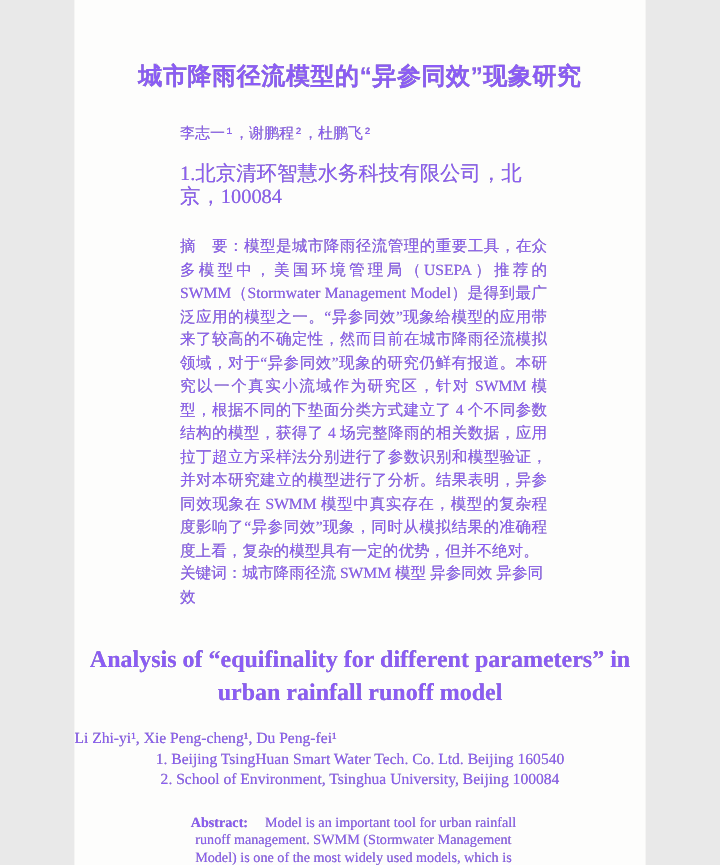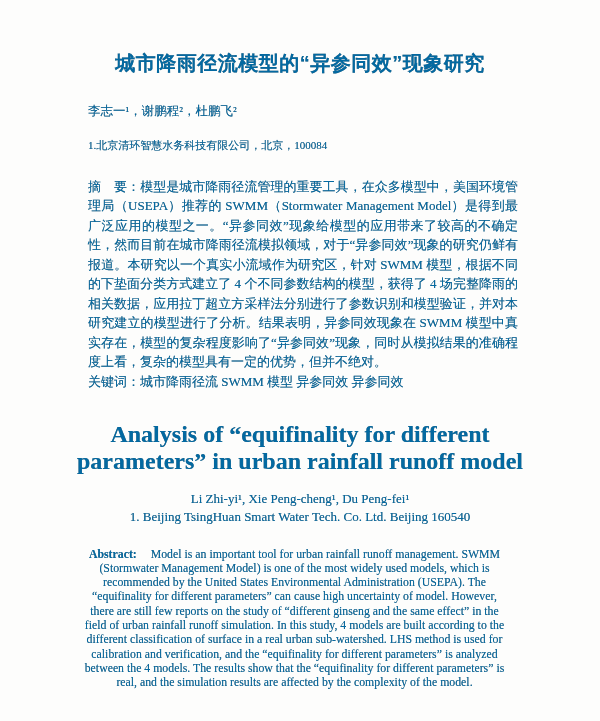--- a/index.html
+++ b/index.html
@@ -1,43 +1,43 @@
 <!DOCTYPE html>
 <html><head>
 <meta charset="utf-8">
 <style>
   html,body{margin:0;padding:0;background:#e9e9e9;}
   .page{
     position:relative;
-    width:600px;height:721px;
+    width:476px;height:721px;
     margin:0 auto;
     background:#fdfdfc;
     overflow:hidden;
-    color:#0369a1;
+    color:#8b5cf6;
     text-shadow:0 0 .5px rgba(0,0,0,.45);
   }
   
   .cn-title{
     margin:0;
     padding-top:50px;
     text-align:center;
     font-family:"Liberation Sans", sans-serif;
     font-weight:bold;
     font-size:20px;
     letter-spacing:.5px;
   }
   .cn-authors{
     margin:26px 82px 16px 88px;
-    font-family:Liberation Serif, serif;
+    font-family:Liberation Mono, monospace;
     font-size:12.5px;
   }
   .cn-affils{
     margin:7px 82px 0 88px;
     font-family:"Liberation Serif", serif;
-    font-size:11px;
+    font-size:17px;
     line-height:18.5px;
   }
   .cn-abstract{
     margin:22px 82px 0 88px;
     font-family:"Liberation Serif", serif;
     font-size:13px;
     line-height:19.5px;
     text-align:justify;
     text-justify:inter-ideograph;
   }
@@ -49,26 +49,26 @@
     line-height:19.5px;
   }
   .cn-keywords .label{font-weight:normal;}
   
   .en-title{
     margin:30px auto 0;
     width:470px;
     text-align:center;
     font-family:"Liberation Serif", serif;
     font-weight:bold;
-    font-size:24px;
+    font-size:20px;
     line-height:27px;
   }
   .en-authors{
     margin:16px 0 0;
-    text-align:center;
+    text-align:left;
     font-family:"Liberation Serif", serif;
     font-size:13px;
   }
   .en-affils{
     margin:2px 0 0;
     text-align:center;
     font-family:"Liberation Serif", serif;
     font-size:13px;
     line-height:15.5px;
   }
@@ -97,17 +97,18 @@
   <p class="cn-abstract"><span class="label">摘　要：</span><span>模型是城市降雨径流管理的重要工具，在众多模型中，美国环境管理局（USEPA）推荐的 SWMM（Stormwater Management Model）是得到最广泛应用的模型之一。“异参同效”现象给模型的应用带来了较高的不确定性，然而目前在城市降雨径流模拟领域，对于“异参同效”现象的研究仍鲜有报道。本研究以一个真实小流域作为研究区，针对 SWMM 模型，根据不同的下垫面分类方式建立了 4 个不同参数结构的模型，获得了 4 场完整降雨的相关数据，应用拉丁超立方采样法分别进行了参数识别和模型验证，并对本研究建立的模型进行了分析。结果表明，异参同效现象在 SWMM 模型中真实存在，模型的复杂程度影响了“异参同效”现象，同时从模拟结果的准确程度上看，复杂的模型具有一定的优势，但并不绝对。</span></p>
 
   <p class="cn-keywords"><span class="label">关键词：</span><span>城市降雨径流 SWMM 模型 异参同效 异参同效</span></p>
 
   <h2 class="en-title">Analysis of “equifinality for different parameters” in urban rainfall runoff model</h2>
 
   <p class="en-authors">Li Zhi-yi¹, Xie Peng-cheng¹, Du Peng-fei¹</p>
 
   <div class="en-affils">
     <div class="en-affil">1. Beijing TsingHuan Smart Water Tech. Co. Ltd. Beijing 160540</div>
+    <div class="en-affil">2. School of Environment, Tsinghua University, Beijing 100084</div>
   </div>
 
   <p class="en-abstract"><span class="label">Abstract:</span><span>Model is an important tool for urban rainfall runoff management. SWMM (Stormwater Management Model) is one of the most widely used models, which is recommended by the United States Environmental Administration (USEPA). The “equifinality for different parameters” can cause high uncertainty of model. However, there are still few reports on the study of “different ginseng and the same effect” in the field of urban rainfall runoff simulation. In this study, 4 models are built according to the different classification of surface in a real urban sub-watershed. LHS method is used for calibration and verification, and the “equifinality for different parameters” is analyzed between the 4 models. The results show that the “equifinality for different parameters” is real, and the simulation results are affected by the complexity of the model.</span></p>
 
 </div>
 
 </body></html>

